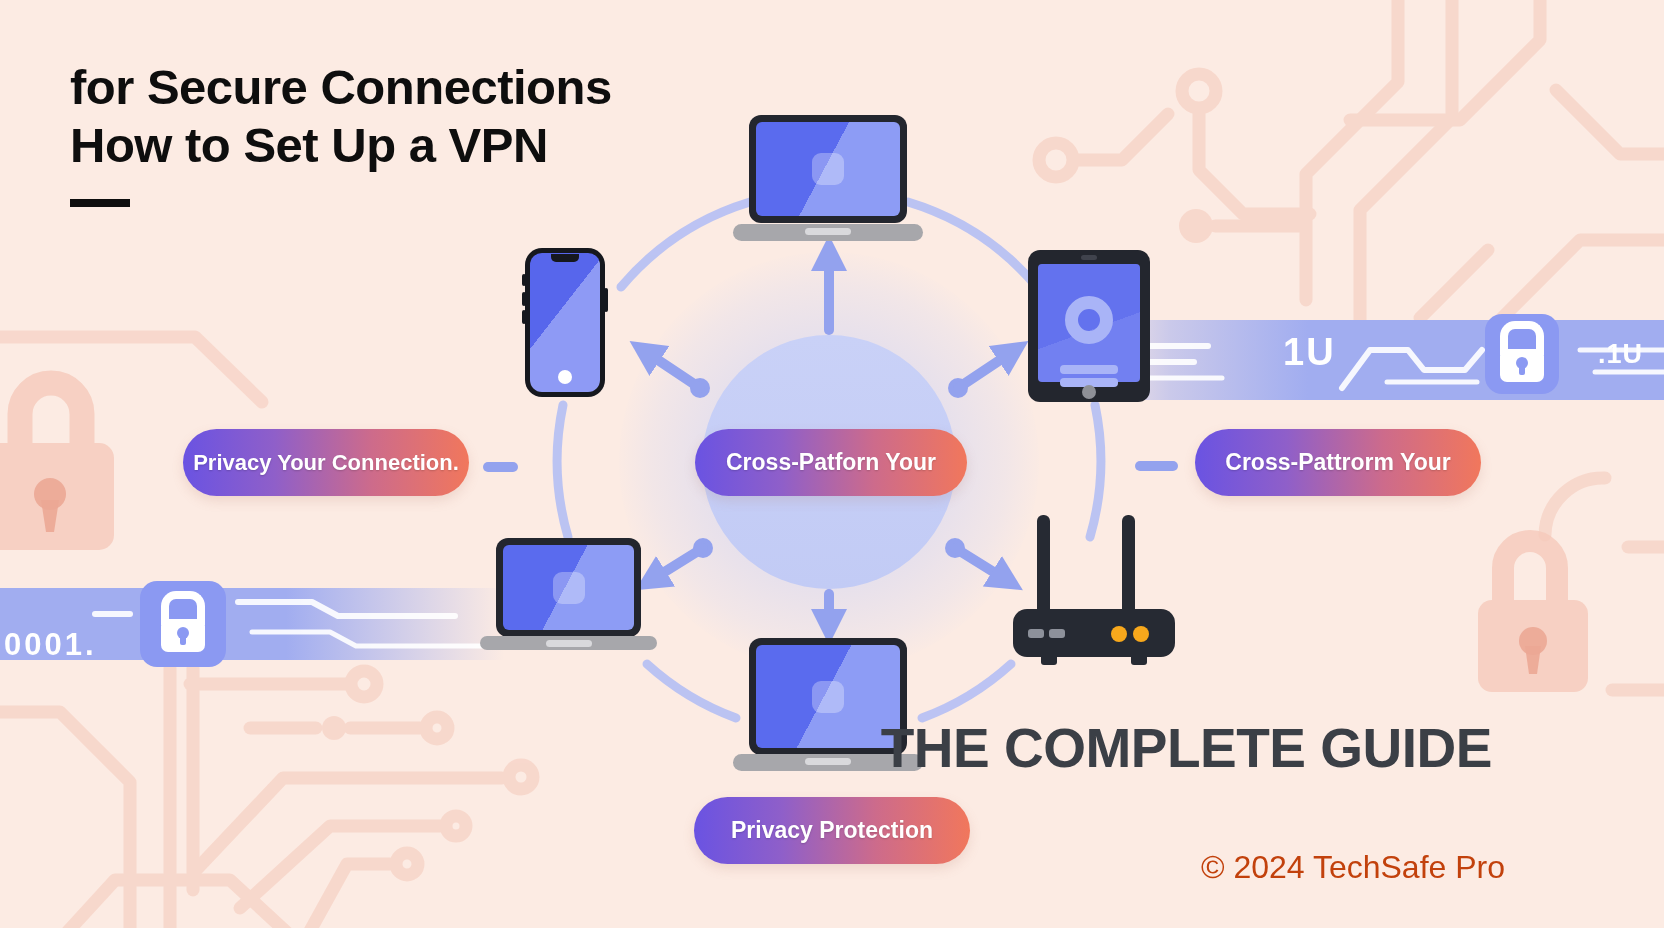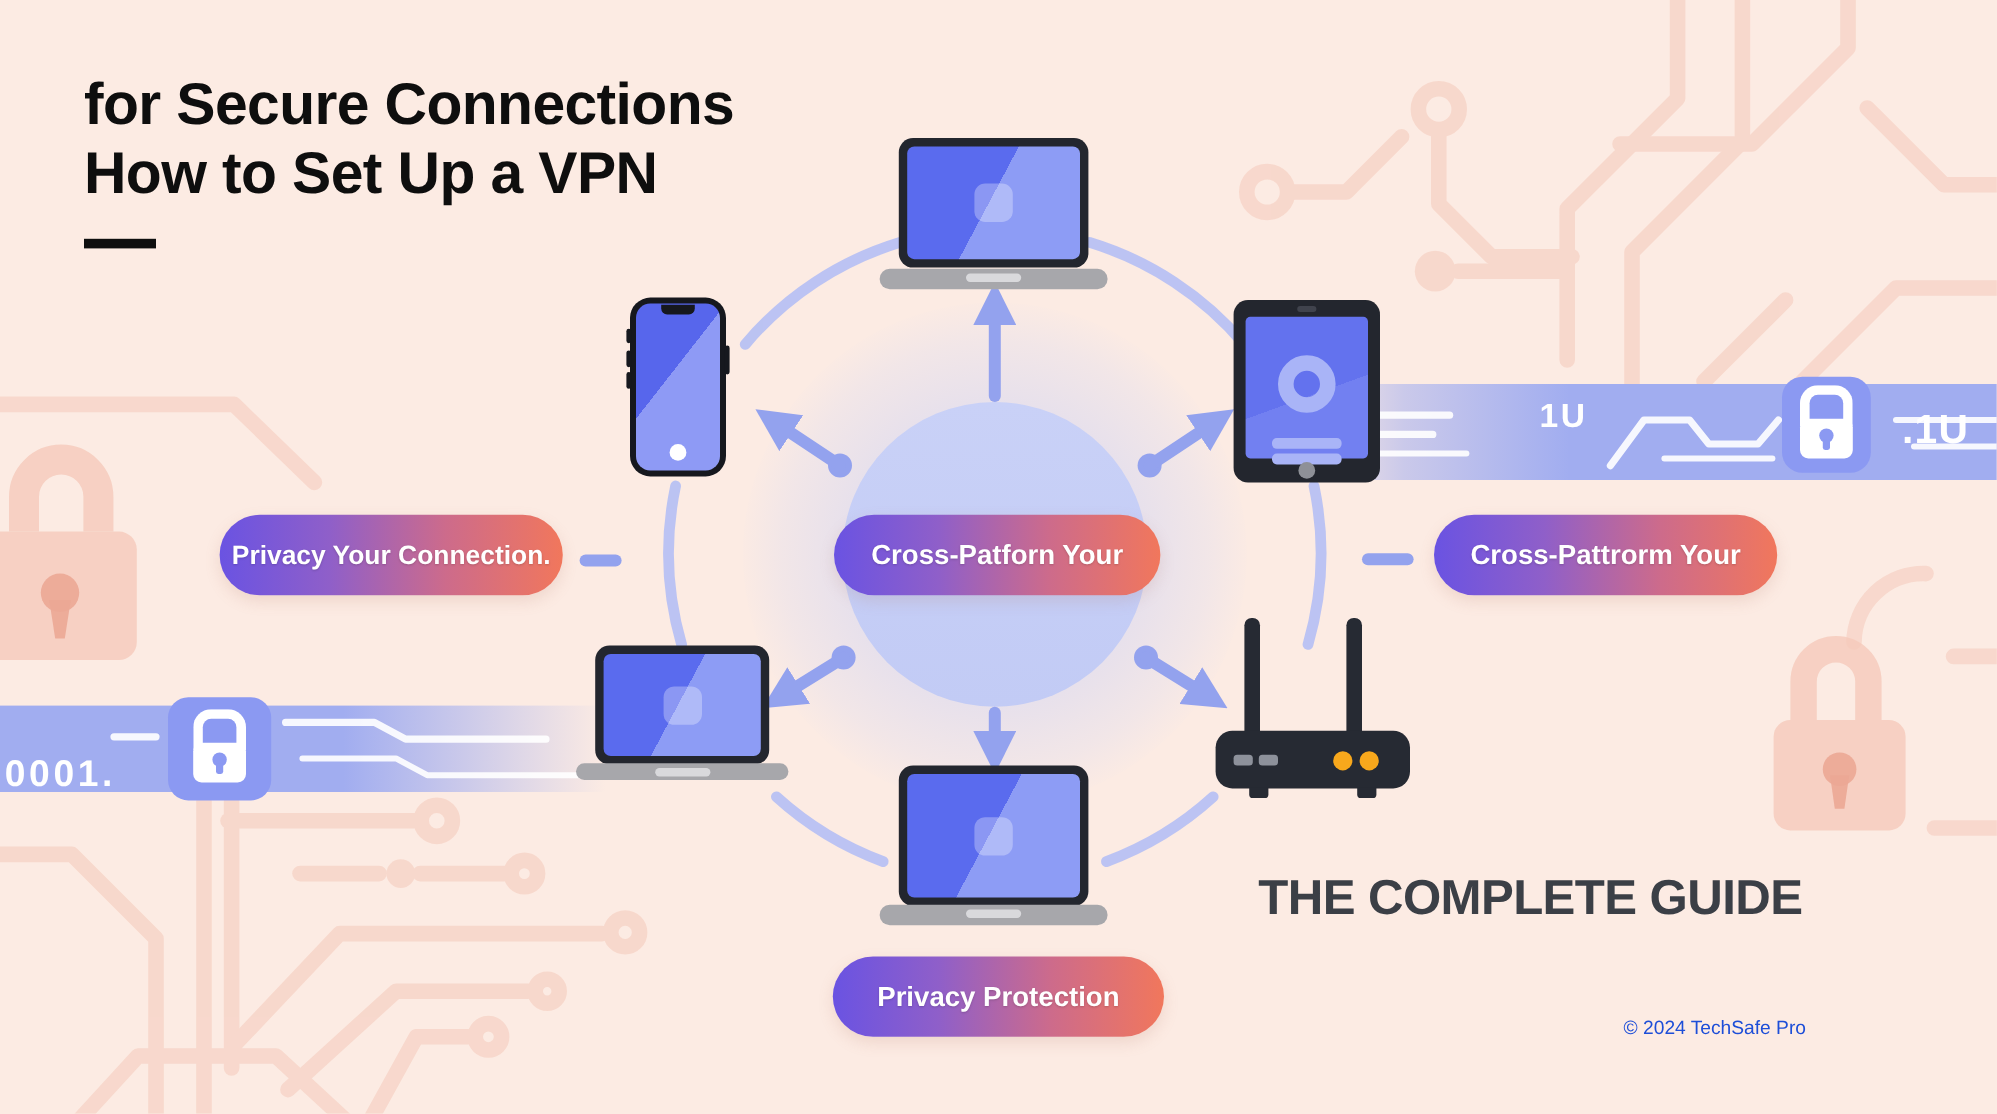--- a/index.html
+++ b/index.html
@@ -12,22 +12,22 @@
   
   #bg-decor{position:absolute;left:0;top:0;z-index:0;}
   
   .banner{position:absolute;z-index:1;}
   #banner-right{left:1090px;top:320px;width:574px;height:80px;
     background:linear-gradient(90deg, rgba(161,173,240,0) 0%, rgba(161,173,240,.55) 14%, #a1adf0 38%, #a1adf0 100%);}
   #banner-left{left:0;top:588px;width:520px;height:72px;
     background:linear-gradient(90deg, #a1adf0 0%, #a1adf0 55%, rgba(161,173,240,0) 97%);}
   .banner svg{position:absolute;left:0;top:0;}
   .banner-code{position:absolute;color:#fff;font-weight:700;}
-  #right-code{left:193px;top:11px;font-size:28px;letter-spacing:2px;}
-  #right-code2{left:495px;top:19px;font-size:34px;letter-spacing:1px;}
+  #right-code{left:193px;top:11px;font-size:38px;letter-spacing:2px;}
+  #right-code2{left:508px;top:19px;font-size:27px;letter-spacing:1px;}
   #left-code{left:4px;top:15px;font-size:31px;letter-spacing:3px;margin-top:24px;}
   .lock-badge{position:absolute;background:#8b99f2;border-radius:17px;display:flex;align-items:center;justify-content:center;}
   #badge-right{left:395px;top:-6px;width:74px;height:80px;}
   #badge-left{left:140px;top:-7px;width:86px;height:86px;}
   .lock{position:relative;width:44px;height:40px;margin-top:16px;}
   .lock::before{content:"";position:absolute;top:-21px;left:50%;transform:translateX(-50%);
     width:28px;height:26px;border:8px solid #fff;border-bottom:none;border-radius:15px 15px 0 0;}
   .lock::after{content:"";position:absolute;bottom:0;left:0;width:44px;height:33px;background:#fff;border-radius:7px;z-index:0;}
   .keyhole{position:absolute;bottom:13px;left:50%;transform:translateX(-50%);width:12px;height:12px;background:#8b99f2;border-radius:50%;z-index:1;}
   .keyhole::after{content:"";position:absolute;top:9px;left:3px;width:6px;height:9px;background:#8b99f2;border-radius:2px;}
@@ -44,22 +44,22 @@
     color:#fff;font-weight:700;font-size:23px;white-space:nowrap;
     text-shadow:0 1px 2px rgba(0,0,0,.18);
     box-shadow:0 5px 12px rgba(176,117,100,.18);}
   #pill-left{left:183px;top:429px;width:286px;font-size:22px;}
   #pill-center{left:695px;top:429px;width:272px;}
   #pill-right{left:1195px;top:429px;width:286px;}
   #pill-bottom{left:694px;top:797px;width:276px;}
   
   #title{left:70px;top:58px;z-index:5;color:#0e0e0e;font-weight:700;font-size:49px;line-height:58px;letter-spacing:-0.5px;}
   #title-underline{left:70px;top:199px;width:60px;height:8px;background:#0e0e0e;z-index:5;}
-  #footer-heading{right:162px;top:722px;z-index:5;color:#3b3f46;font-weight:700;font-size:41px;line-height:53px;text-align:right;letter-spacing:-0.5px;}
-  #copyright{right:159px;top:849px;z-index:5;color:#1d4ed8;font-size:16px;}
+  #footer-heading{right:172px;top:722px;z-index:5;color:#3b3f46;font-weight:700;font-size:55px;line-height:53px;text-align:right;letter-spacing:-0.5px;}
+  #copyright{right:159px;top:849px;z-index:5;color:#c2410c;font-size:32px;}
   
   .device{position:absolute;z-index:4;}
   .laptop .screen{position:relative;margin:0 auto;background:#23262e;border-radius:12px;padding:7px;box-sizing:border-box;}
   .laptop .display{width:100%;height:100%;border-radius:6px;
     background:linear-gradient(118deg,#5a6bee 48%,#8d9cf5 48%);position:relative;}
   .laptop .app-icon{position:absolute;left:50%;top:50%;transform:translate(-50%,-50%);
     width:32px;height:32px;border-radius:9px;background:rgba(255,255,255,.30);}
   .laptop .base{position:absolute;left:0;right:0;bottom:0;height:17px;background:#a7a7ab;border-radius:9px;}
   .laptop .base::after{content:"";position:absolute;left:50%;top:4px;transform:translateX(-50%);
     width:46px;height:7px;background:#d9d9dc;border-radius:4px;}

